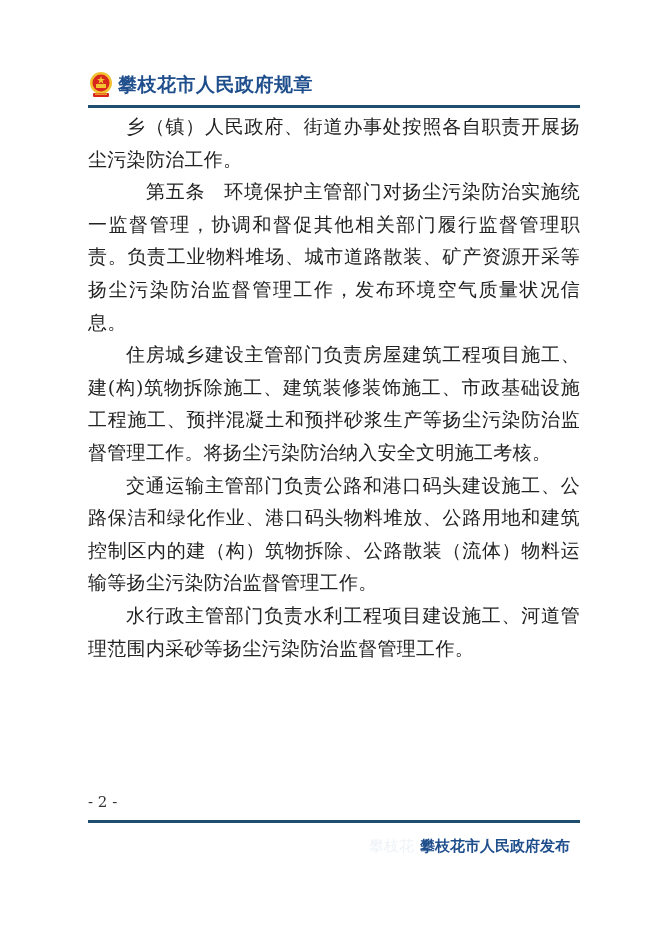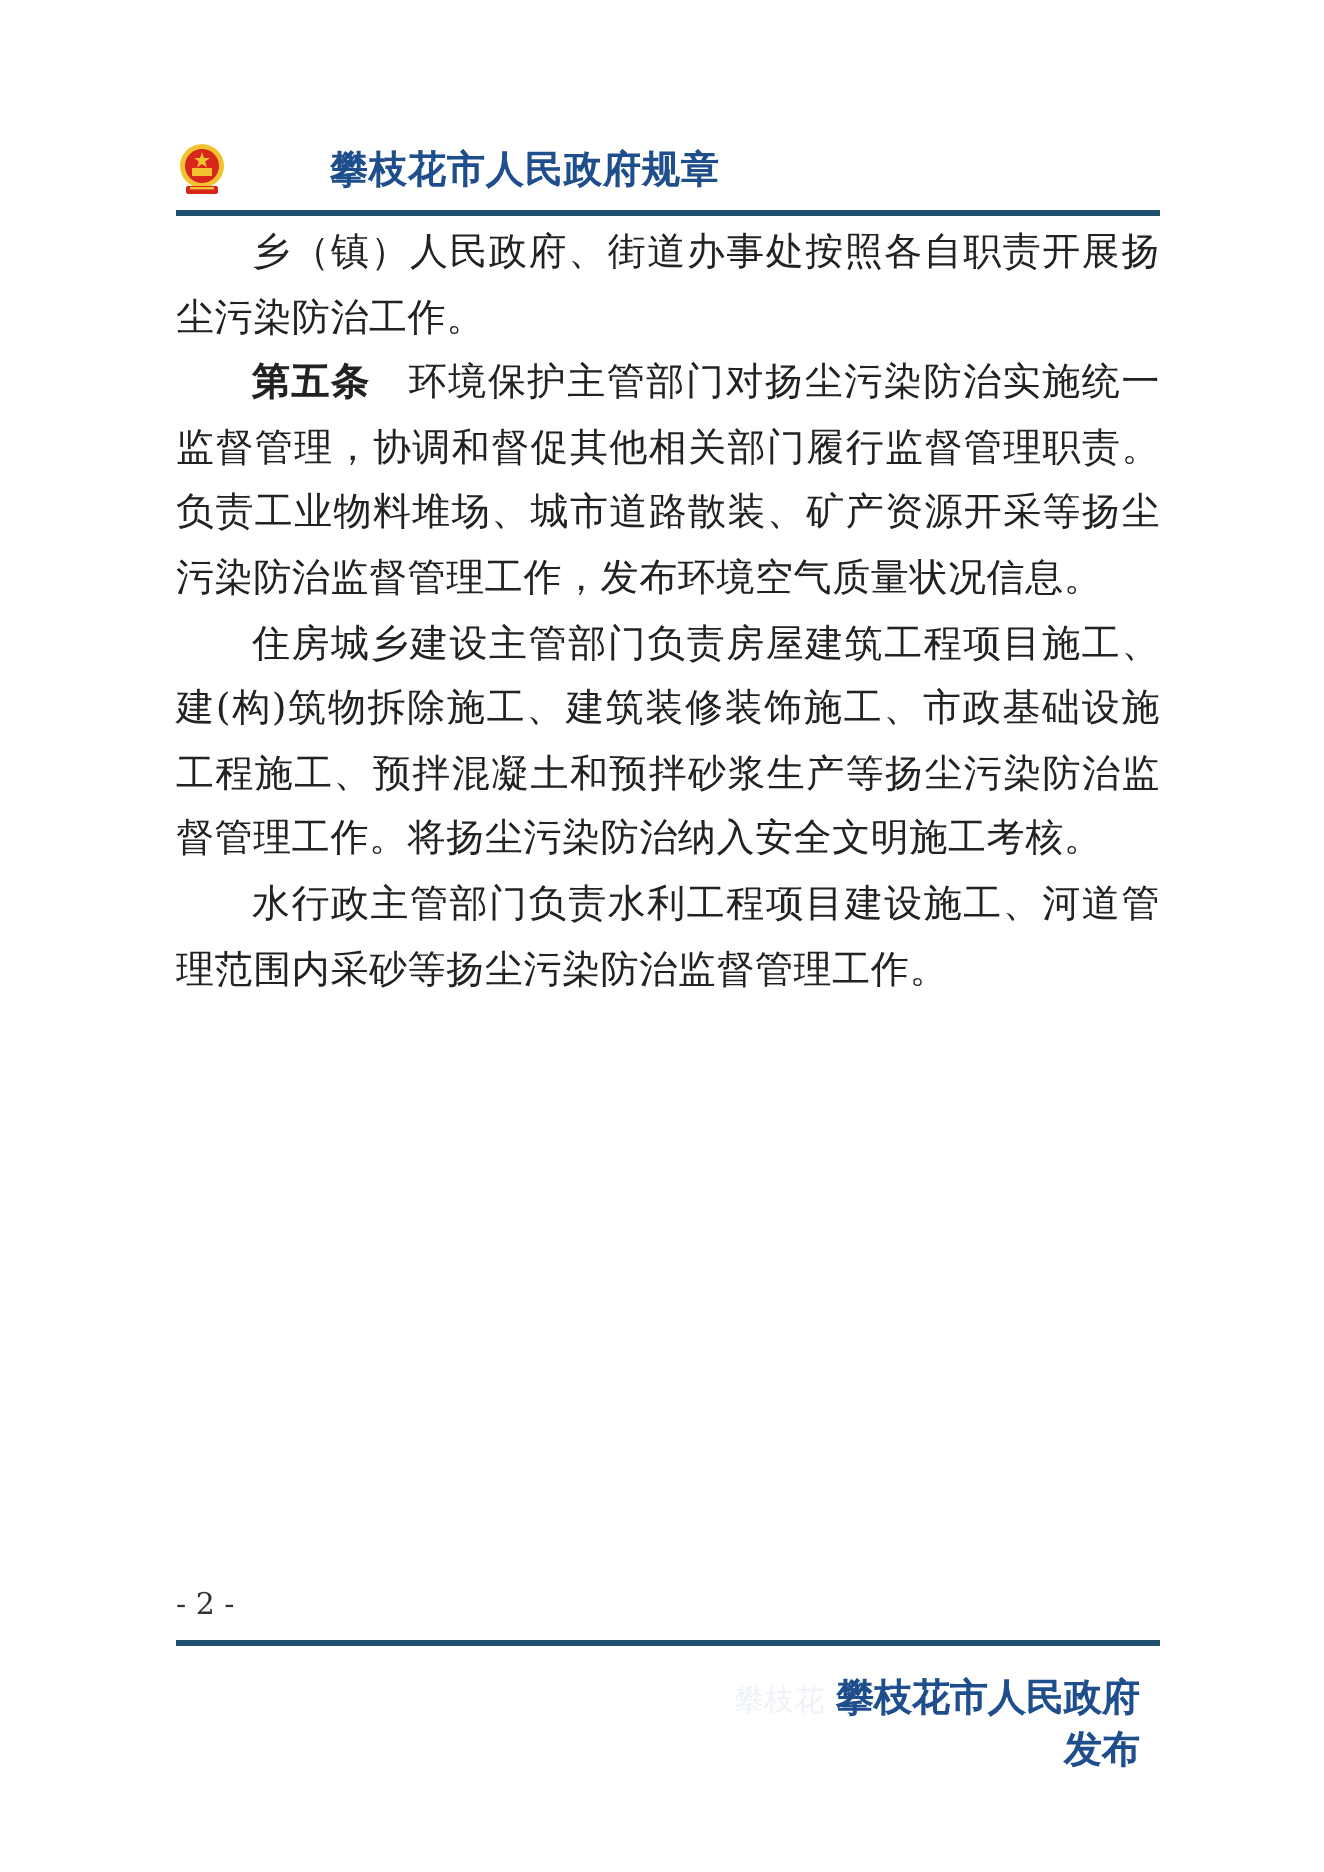--- a/index.html
+++ b/index.html
@@ -2,31 +2,31 @@
 <html><head>
   <meta charset="utf-8">
   <style>
     html, body { margin: 0; padding: 0; background: #ffffff; }
     body { width: 662px; height: 936px; position: relative; overflow: hidden;
            font-family: "DejaVu Serif", "Liberation Serif", serif; color: #222; }
     .header { position: absolute; left: 88px; top: 68px; height: 34px; display: flex; align-items: center; }
     .emblem { width: 26px; height: 28px; margin-right: 4px; position: relative; }
     .emblem svg { display: block; }
     .header-title { font-family: "DejaVu Sans", "Liberation Sans", sans-serif; font-weight: bold;
-                    color: #1f4e8c; font-size: 19px; letter-spacing: 0.5px; margin-left: 47px; }
+                    color: #1f4e8c; font-size: 19px; letter-spacing: 0.5px; }
     .rule { position: absolute; left: 88px; width: 492px; height: 3px; background: #1f4e6e; }
     .rule.top { top: 105px; }
     .rule.bottom { top: 820px; }
     .body-text { position: absolute; left: 88px; top: 110px; width: 492px; }
     .para { font-size: 19px; line-height: 32.6px; text-align: justify; text-indent: 2em; margin: 0; letter-spacing: 0.3px; }
-    .article-no { font-family: "DejaVu Sans", "Liberation Sans", sans-serif; font-weight: bold; margin-right: 1em; }
+    .article-no { font-family: "DejaVu Sans", "Liberation Sans", sans-serif; font-weight: normal; margin-right: 1em; margin-left: 20px; }
     .page-num { position: absolute; left: 88px; top: 793px; font-size: 15px; color: #333; font-family: "DejaVu Serif", serif; }
     .footer { position: absolute; left: 350px; top: 836px; width: 220px; text-align: right; }
     .watermark { color: #eef2f6; font-size: 15px; margin-right: 6px; font-family: "DejaVu Sans", sans-serif; }
-    .publisher { font-family: "DejaVu Sans", "Liberation Sans", sans-serif; font-weight: bold; color: #1f4e8c; font-size: 19px; margin-top: 44px; }
+    .publisher { font-family: "DejaVu Sans", "Liberation Sans", sans-serif; font-weight: bold; color: #1f4e8c; font-size: 15px; margin-top: 44px; }
   </style>
 </head>
 <body>
 
 <div class="header">
   <span class="emblem">
     <svg width="26" height="28" viewBox="0 0 26 28">
       <circle cx="13" cy="12" r="11" fill="#f2c230"></circle>
       <circle cx="13" cy="12" r="8.5" fill="#d8261c"></circle>
       <polygon points="13,5 14,8 17,8 14.6,9.8 15.5,12.8 13,11 10.5,12.8 11.4,9.8 9,8 12,8" fill="#f2c230"></polygon>
@@ -43,20 +43,23 @@
   <p class="para">
     <span>乡（镇）人民政府、街道办事处按照各自职责开展扬尘污染防治工作。</span>
   </p>
   <p class="para">
     <span class="article-no">第五条</span><span>环境保护主管部门对扬尘污染防治实施统一监督管理，协调和督促其他相关部门履行监督管理职责。负责工业物料堆场、城市道路散装、矿产资源开采等扬尘污染防治监督管理工作，发布环境空气质量状况信息。</span>
   </p>
   <p class="para">
     <span>住房城乡建设主管部门负责房屋建筑工程项目施工、建(构)筑物拆除施工、建筑装修装饰施工、市政基础设施工程施工、预拌混凝土和预拌砂浆生产等扬尘污染防治监督管理工作。将扬尘污染防治纳入安全文明施工考核。</span>
   </p>
   <p class="para">
+    <span>交通运输主管部门负责公路和港口码头建设施工、公路保洁和绿化作业、港口码头物料堆放、公路用地和建筑控制区内的建（构）筑物拆除、公路散装（流体）物料运输等扬尘污染防治监督管理工作。</span>
+  </p>
+  <p class="para">
     <span>水行政主管部门负责水利工程项目建设施工、河道管理范围内采砂等扬尘污染防治监督管理工作。</span>
   </p>
 </div>
 
 <div class="page-num">- 2 -</div>
 <div class="rule bottom"></div>
 
 <div class="footer">
   <span class="watermark">攀枝花</span><span class="publisher">攀枝花市人民政府发布</span>
 </div>

